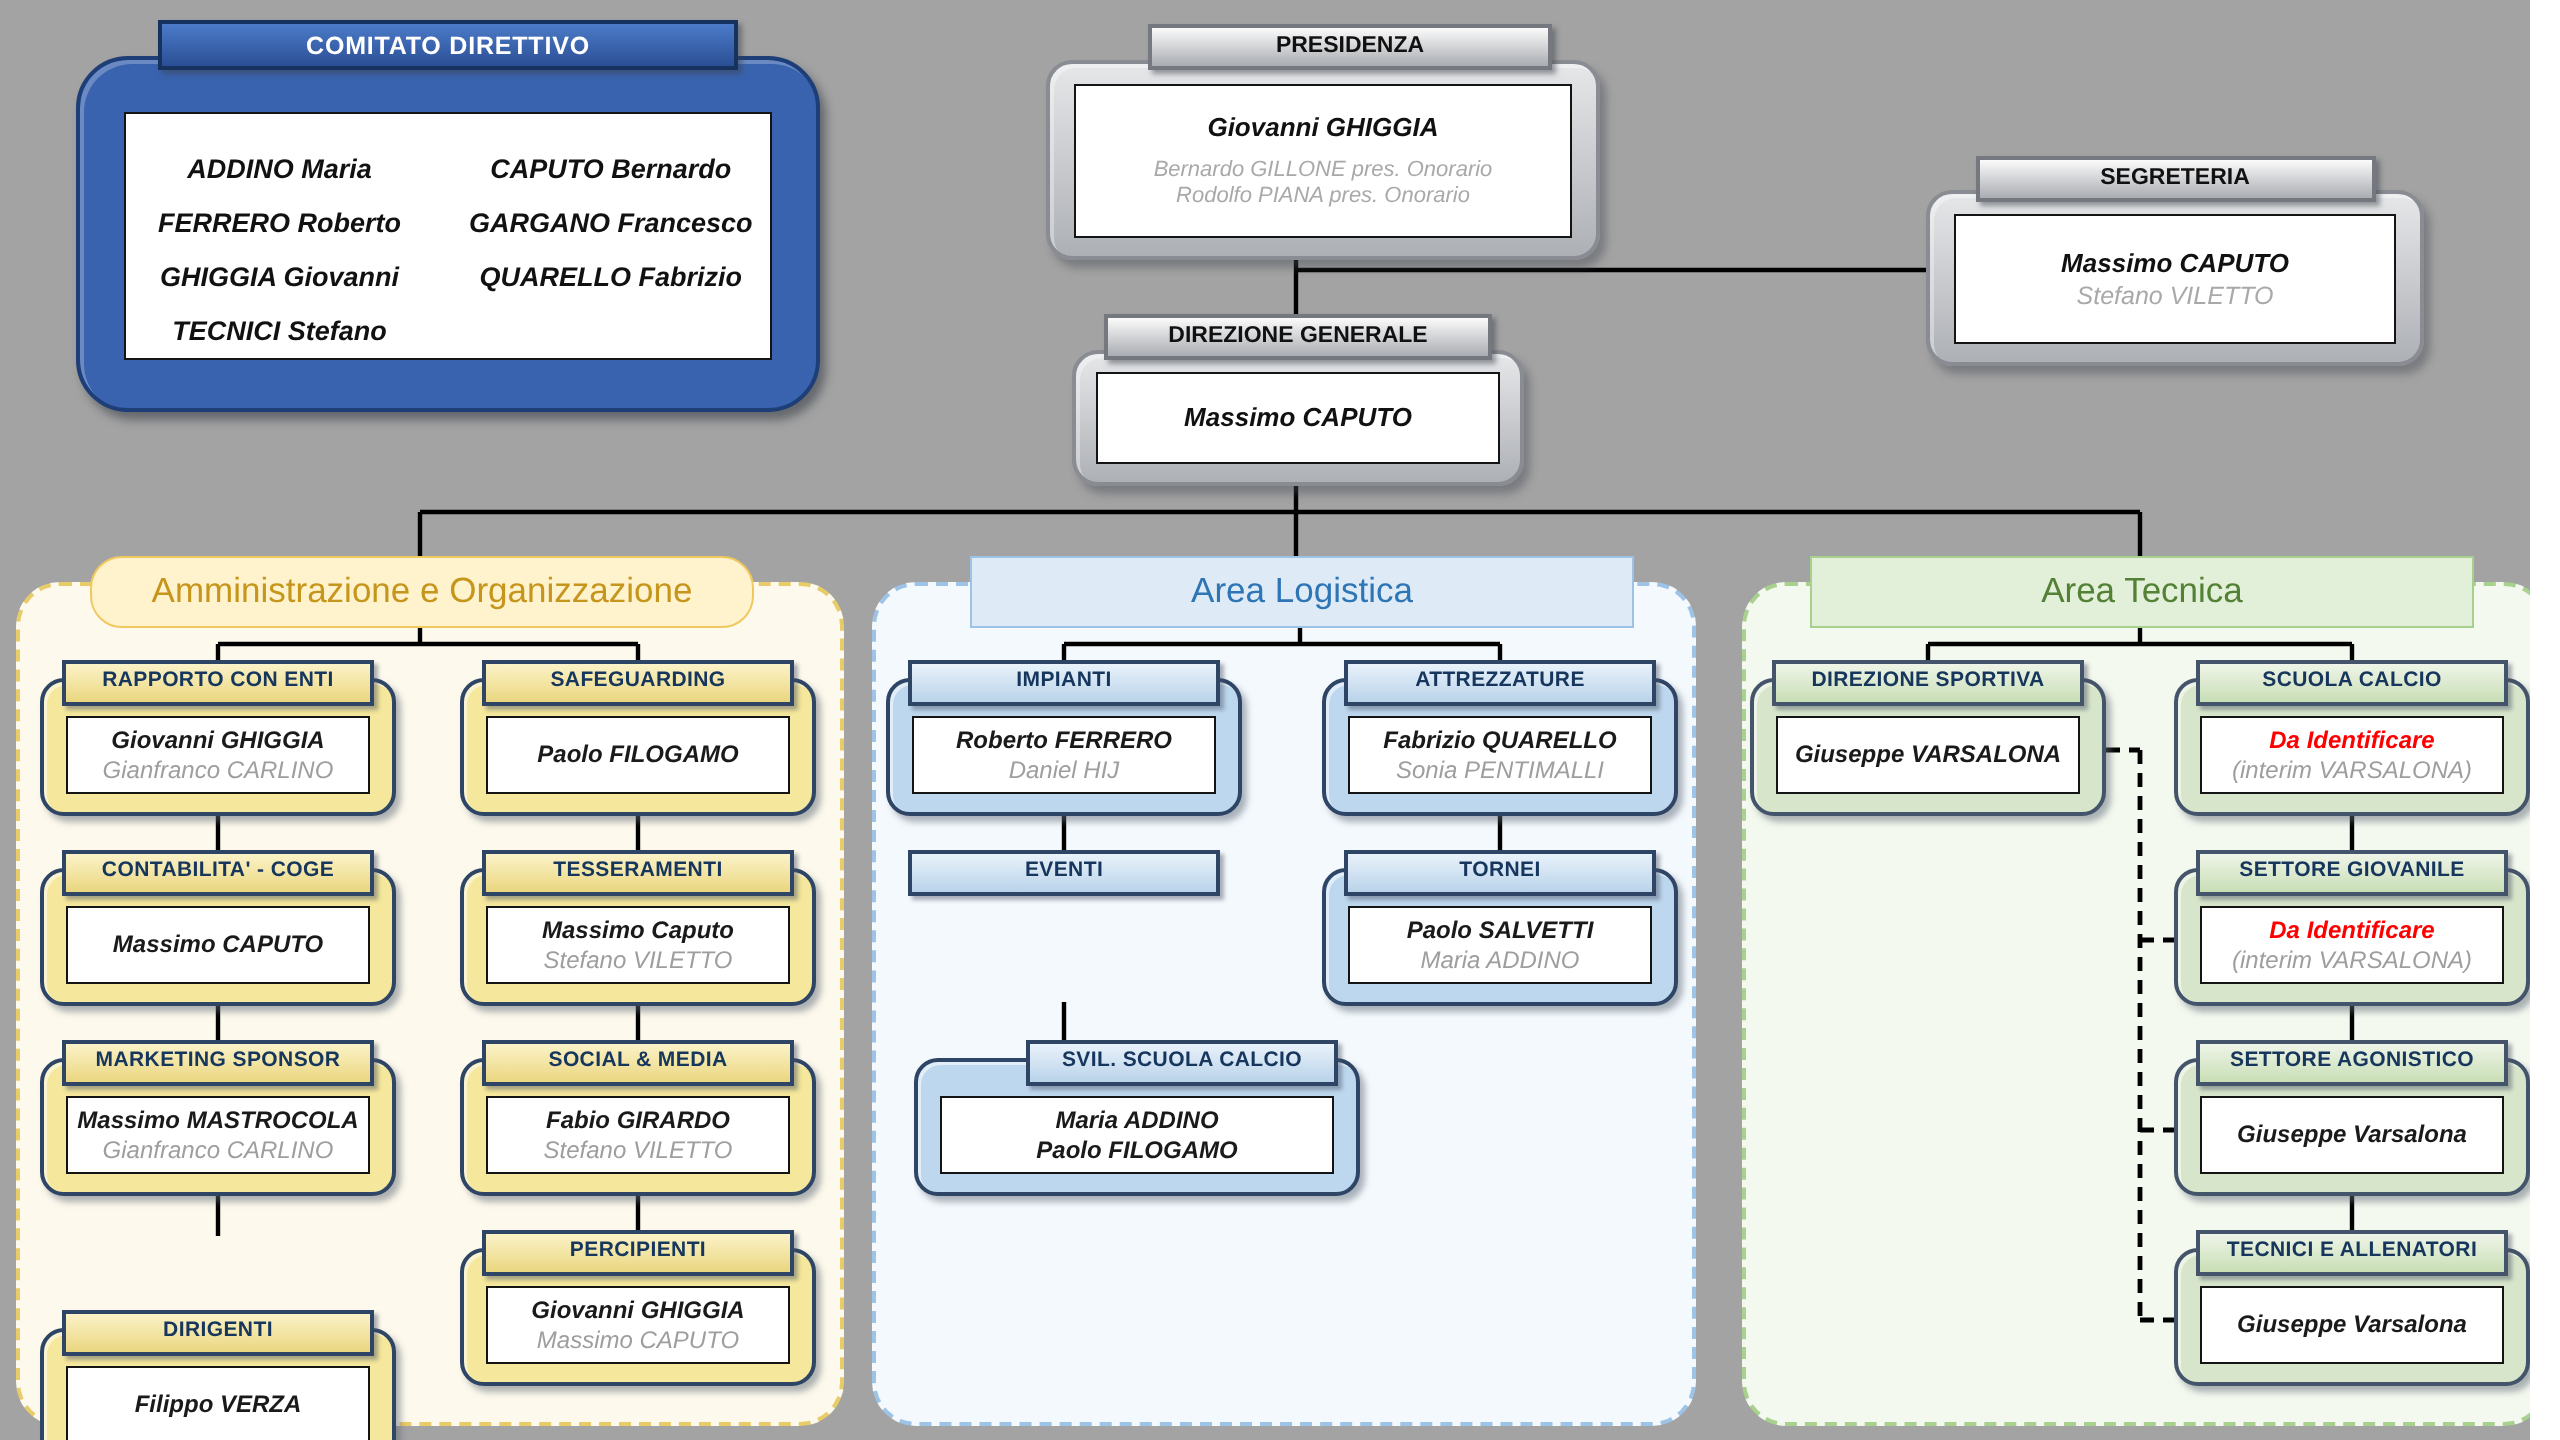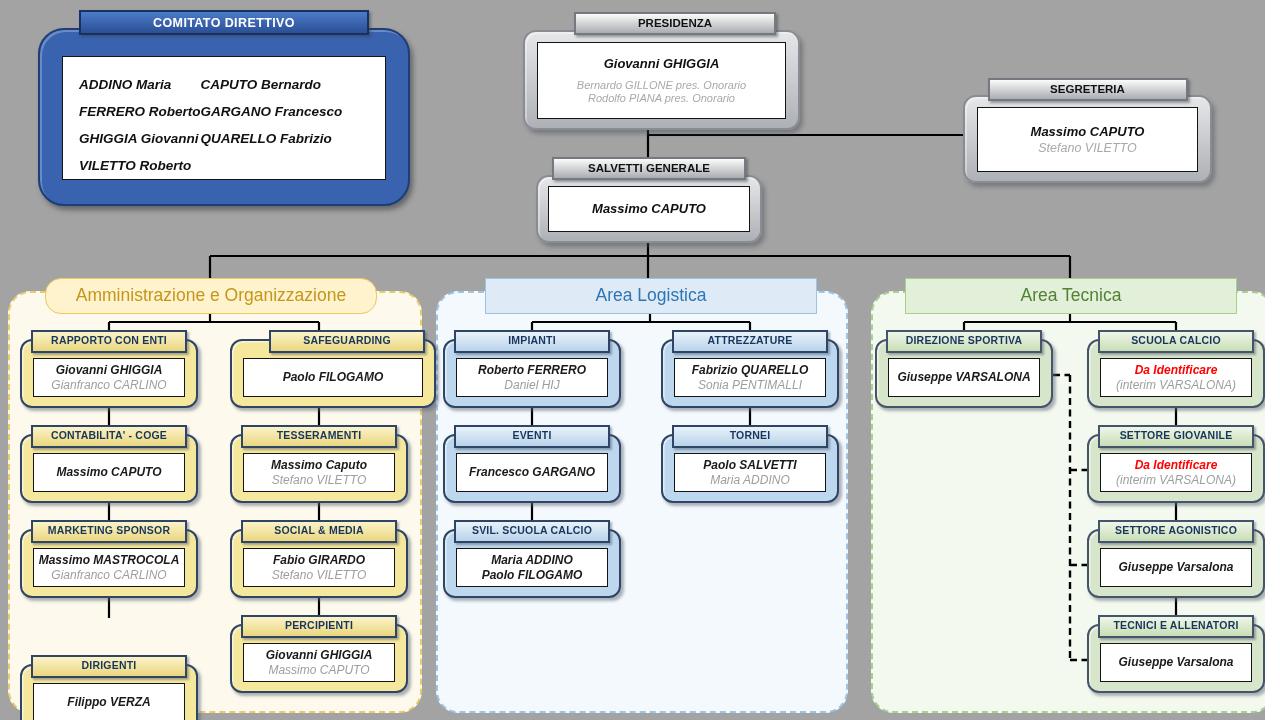--- a/index.html
+++ b/index.html
@@ -57,21 +57,21 @@
   .bluebig .bigtab{background:linear-gradient(180deg,#4C7BC8,#2B4F95);border-color:#16325E;
           color:#fff;font-size:12.5px;letter-spacing:.4px;height:17px;padding-top:4px;}
   .bluebig .bigbody{background:#3A63AF;border-color:#1D3E76;border-radius:26px;
           box-shadow:inset 2px 2px 0 rgba(255,255,255,.25), 3px 4px 5px rgba(40,45,55,.5);}
 
   .pname{font-style:italic;font-weight:bold;font-size:13px;line-height:16px;color:#111;}
   .psub{font-style:italic;font-size:11px;line-height:13.5px;color:#A9A9A9;}
   .psub.big{font-size:12.5px;line-height:16px;}
   .centercol{display:flex;flex-direction:column;justify-content:center;align-items:center;height:100%;}
 
-  .ccols{display:flex;padding:14px 0 0 16px;}
+  .ccols{display:flex;gap:34px;padding:14px 0 0 16px;text-align:center;}
   .ccol div{font-style:italic;font-weight:bold;font-size:13.5px;line-height:27px;color:#111;white-space:nowrap;}
 </style>
 </head>
 <body>
 
 <div id="stage">
 
   <div class="panel p-gold" style="left:8px;  top:291px; width:410px; height:418px;"></div>
   <div class="panel p-blue" style="left:436px;top:291px; width:408px; height:418px;"></div>
   <div class="panel p-green" style="left:871px;top:291px; width:399px; height:418px;"></div>
@@ -102,21 +102,21 @@
 
   <div class="bigwrap bluebig" style="left:38px;top:10px;width:372px;height:196px;">
     <div class="bigtab" style="width:286px;">COMITATO DIRETTIVO</div>
     <div class="bigbody" style="top:18px;height:174px;">
       <div class="biginner" style="left:22px;right:22px;top:26px;bottom:24px;">
         <div class="ccols">
           <div class="ccol">
             <div>ADDINO Maria</div>
             <div>FERRERO Roberto</div>
             <div>GHIGGIA  Giovanni</div>
-            <div>VILETTO Roberto</div>
+            <div>TECNICI Stefano</div>
           </div>
           <div class="ccol">
             <div>CAPUTO Bernardo</div>
             <div>GARGANO Francesco</div>
             <div>QUARELLO Fabrizio</div>
           </div>
         </div>
       </div>
     </div>
   </div>
@@ -141,21 +141,21 @@
       <div class="biginner" style="left:12px;right:12px;top:10px;bottom:9px;">
         <div class="centercol">
           <div class="pname">Massimo CAPUTO</div>
           <div class="psub big">Stefano VILETTO</div>
         </div>
       </div>
     </div>
   </div>
 
   <div class="bigwrap gray" style="left:536px;top:157px;width:226px;height:82px;">
-    <div class="bigtab" style="width:190px;">SALVETTI GENERALE</div>
+    <div class="bigtab" style="width:190px;">DIREZIONE GENERALE</div>
     <div class="bigbody" style="top:18px;height:64px;">
       <div class="biginner" style="left:10px;right:10px;top:9px;bottom:9px;">
         <div class="centercol">
           <div class="pname">Massimo CAPUTO</div>
         </div>
       </div>
     </div>
   </div>
 
   <div class="area-hdr hdr-gold" style="left:45px; top:278px;width:330px;border-radius:16px;">Amministrazione e Organizzazione</div>
@@ -164,21 +164,21 @@
 
   <div class="node n-y" style="left:20px;top:330px;">
     <div class="ntab">RAPPORTO CON ENTI</div>
     <div class="nbody">
         <div class="ninner">
       <div class="nm">Giovanni GHIGGIA</div>
       <div class="nm gray">Gianfranco CARLINO</div>
     </div>
       </div>
   </div>
-  <div class="node n-y" style="left:230px;top:330px;padding-left:28px;">
+  <div class="node n-y" style="left:230px;top:330px;">
     <div class="ntab">SAFEGUARDING</div>
     <div class="nbody">
         <div class="ninner">
       <div class="nm">Paolo FILOGAMO</div>
     </div>
       </div>
   </div>
   <div class="node n-y" style="left:20px;top:425px;">
     <div class="ntab">CONTABILITA' - COGE</div>
     <div class="nbody">
@@ -245,36 +245,31 @@
     <div class="ntab">IMPIANTI</div>
     <div class="nbody">
         <div class="ninner">
       <div class="nm">Roberto FERRERO</div>
       <div class="nm gray">Daniel HIJ</div>
     </div>
       </div>
   </div>
   <div class="node n-b" style="left:443px;top:425px;">
     <div class="ntab">EVENTI</div>
-    <div class="nbody">
-        <div class="ninner">
-      <div class="nm">Francesco GARGANO</div>
-    </div>
-      </div>
   </div>
   <div class="node n-b" style="left:661px;top:425px;">
     <div class="ntab">TORNEI</div>
     <div class="nbody">
         <div class="ninner">
       <div class="nm">Paolo SALVETTI</div>
       <div class="nm gray">Maria ADDINO</div>
     </div>
       </div>
   </div>
-  <div class="node n-b" style="left:443px;top:520px;">
+  <div class="node n-b" style="left:457px;top:520px;padding-left:45px;">
     <div class="ntab">SVIL. SCUOLA CALCIO</div>
     <div class="nbody">
         <div class="ninner">
       <div class="nm">Maria ADDINO</div>
       <div class="nm">Paolo FILOGAMO</div>
     </div>
       </div>
   </div>
 
   <div class="node n-g" style="left:875px;top:330px;">

